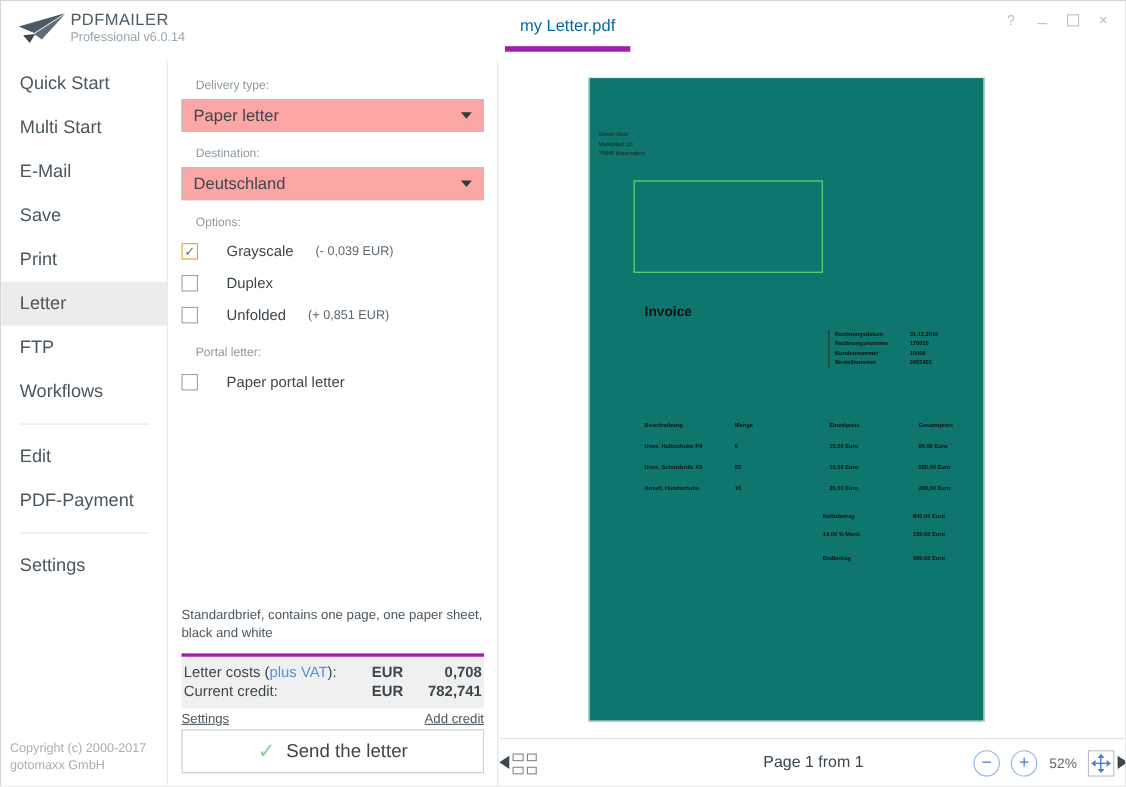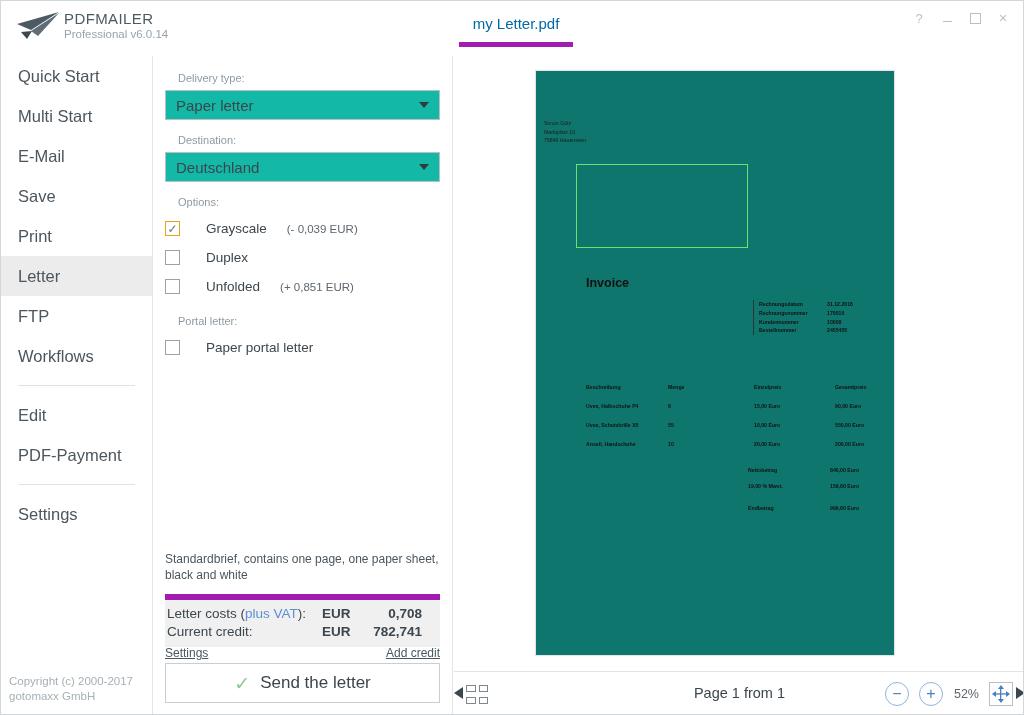--- a/index.html
+++ b/index.html
@@ -95,21 +95,21 @@
   }
   .field-label {
     font-size: 11px; color: #8e9aa2;
     margin: 0 0 6px 25px;
   }
   .select {
     position: relative;
     margin: 0 12px;
     height: 30px;
     border: 1px solid #b9bfc4;
-    background: #14b8a6;
+    background: #fca5a5;
     display: flex; align-items: center;
     padding: 0 10px;
     font-size: 15px; color: #3c464d;
     cursor: default;
   }
   .select .caret {
     position: absolute; right: 10px; top: 50%;
     transform: translateY(-50%);
     width: 0; height: 0;
     border-left: 5px solid transparent;
@@ -139,22 +139,22 @@
   }
   .chk-sub { color: #5d666d; font-size: 11.5px; margin-left: 4px; }
 
   .summary-text {
     position: absolute; left: 12px; right: 12px; top: 495px;
     font-size: 12px; color: #4b565e; line-height: 16px;
   }
   .cost-box {
     position: absolute; left: 12px; right: 12px; top: 538px;
     background: #f0f0f0;
-    border-top: 6px solid #a21caf;
-    padding: 5px 16px 6px 0;
+    border-top: 3px solid #a21caf;
+    padding: 5px 0 6px 0;
   }
   .cost-row {
     display: flex; align-items: baseline;
     font-size: 13.5px; color: #3c464d;
     padding: 0 2px 0 2px; line-height: 18px;
   }
   .cost-label { flex: 1; }
   .cost-cur { font-weight: bold; width: 40px; text-align: left; }
   .cost-val { font-weight: bold; width: 60px; text-align: right; }
   .link { color: #5b8fd4; }

